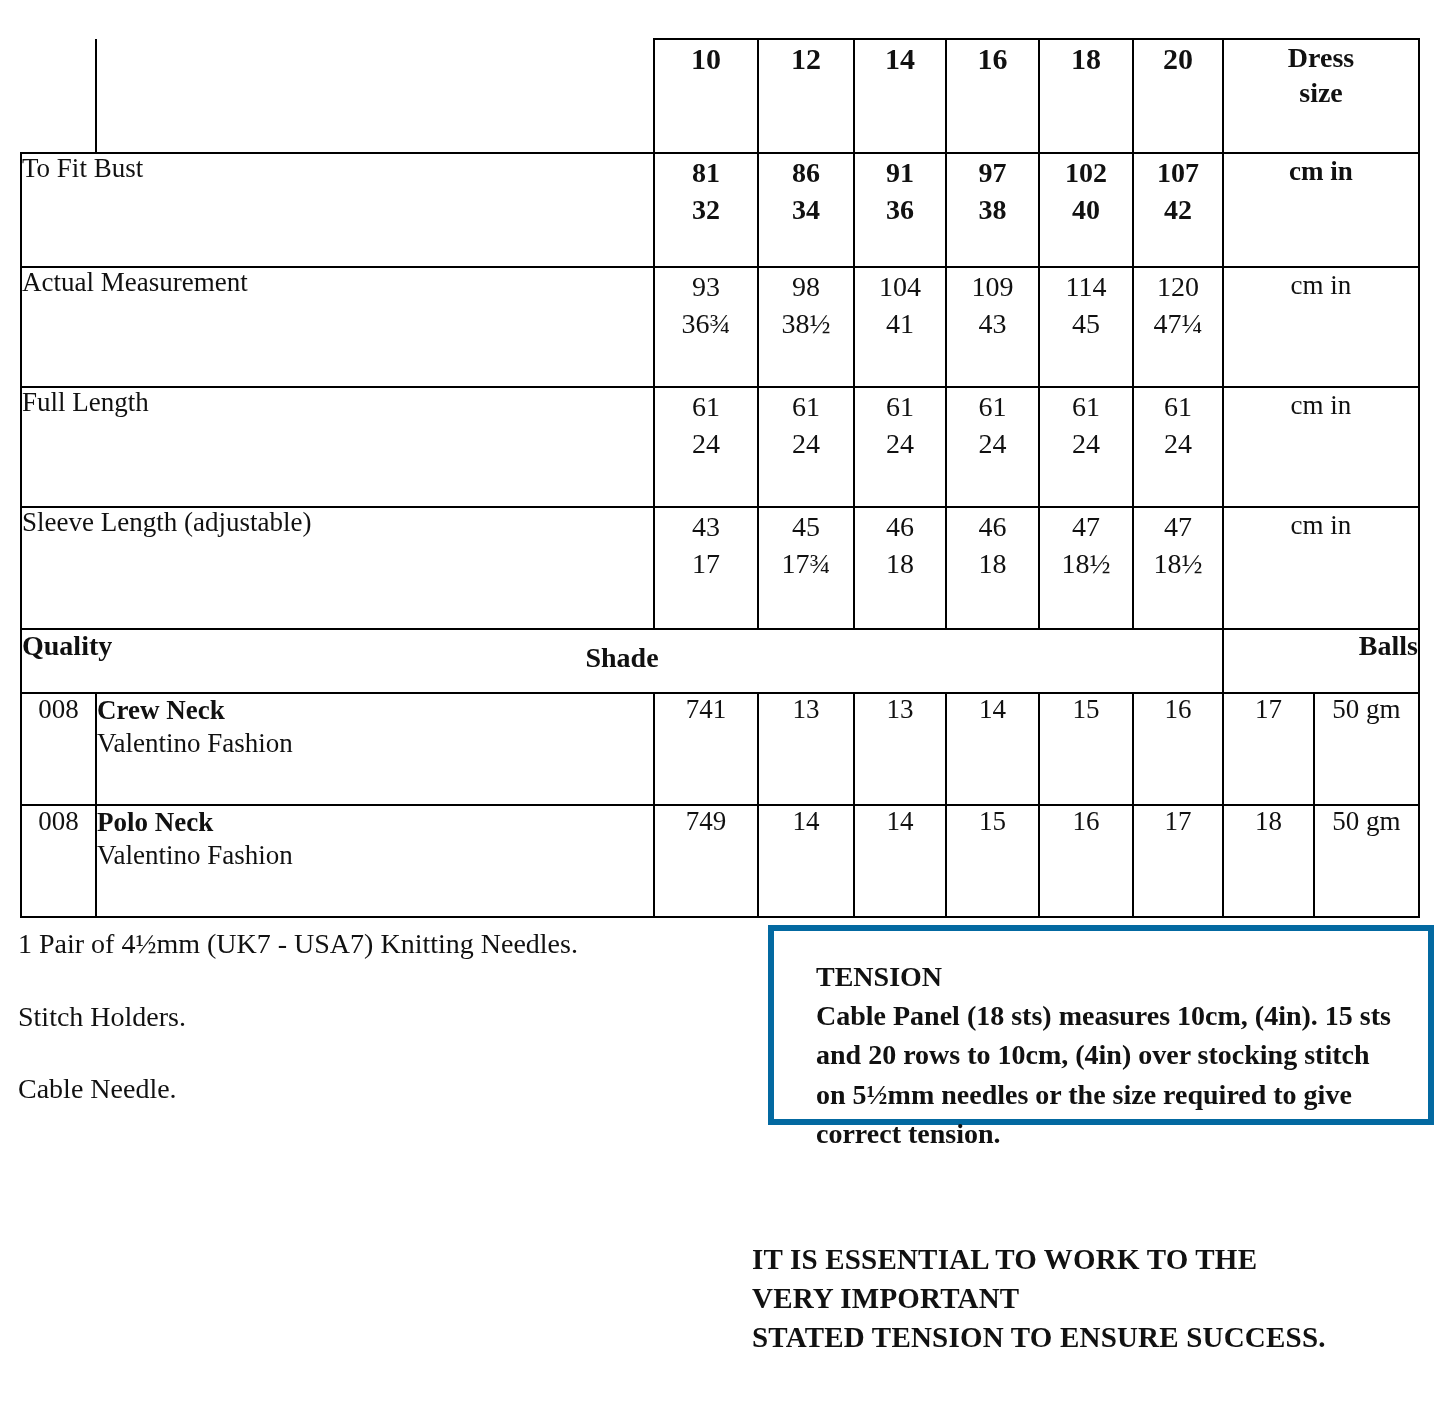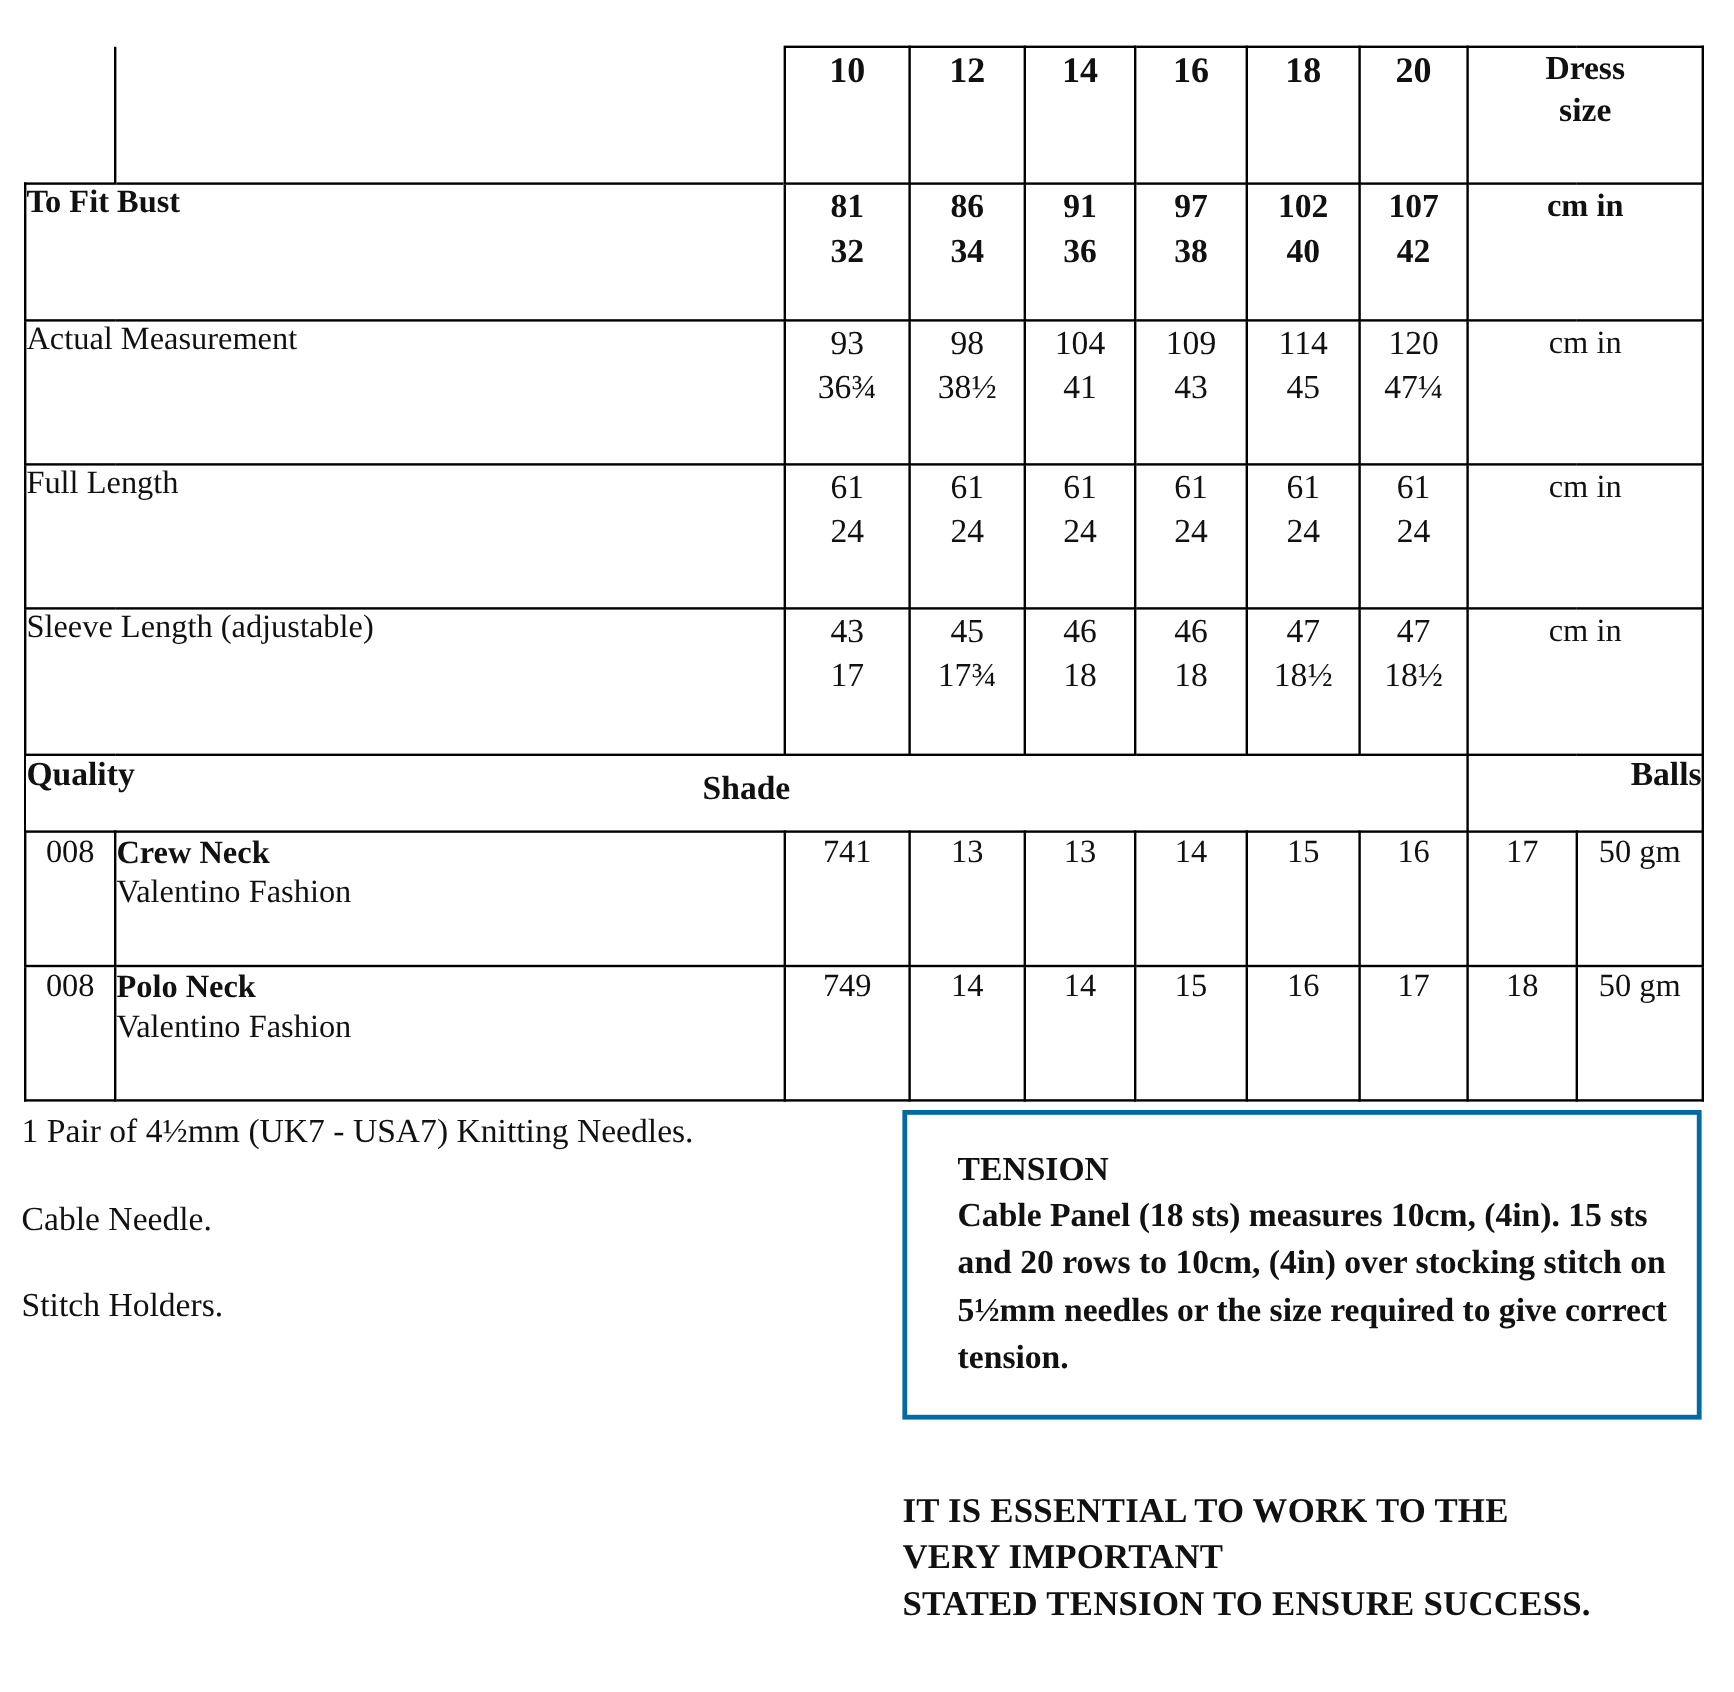--- a/index.html
+++ b/index.html
@@ -37,21 +37,21 @@
     padding-left: 24px;
   }
 
   .label-cell {
     font-size: 27px;
     padding: 14px 0 0 22px;
     text-align: left;
     vertical-align: top;
     line-height: 1.1;
   }
-  .label-cell.bold { font-weight: bold; }
+  .label-cell.bold { font-weight: normal; }
 
   .num-cell {
     text-align: center;
     font-size: 28px;
     line-height: 1.33;
     padding-top: 14px;
     padding-bottom: 8px;
     vertical-align: top;
   }
   .num-cell.bold { font-weight: bold; }
@@ -146,25 +146,25 @@
     line-height: 1.38;
   }
   #notes p {
     margin: 0 0 34px 0;
   }
   #notes p:last-child { margin-bottom: 0; }
 
   
   #tension-box {
     position: absolute;
-    left: 752px;
+    left: 768px;
     top: 925px;
     width: 666px;
-    height: 258px;
-    border: 4px solid #0369a1;
+    height: 200px;
+    border: 6px solid #0369a1;
     box-sizing: border-box;
     background: #fff;
   }
   #tension-inner {
     padding: 26px 22px 0 42px;
     font-size: 28px;
     font-weight: bold;
     line-height: 1.40;
   }
   #tension-title { display: block; }
@@ -381,22 +381,22 @@
     <td class="ball-num-cell">16</td>
     <td class="ball-num-cell">17</td>
     <td class="ball-num-cell">18</td>
     <td class="gm-cell">50 gm</td>
   </tr>
 </tbody>
   </table>
 
 <div id="notes">
   <p>1 Pair of 4½mm (UK7 - USA7) Knitting Needles.</p>
+  <p>Stitch Holders.</p>
   <p>Cable Needle.</p>
-  <p>Stitch Holders.</p>
 </div>
 
 <div id="tension-box">
   <div id="tension-inner">
     <span id="tension-title">TENSION</span>
     <span id="tension-body">Cable Panel (18 sts) measures 10cm, (4in). 15 sts and 20 rows to 10cm, (4in) over stocking stitch on 5½mm needles or the size required to give correct tension.</span>
   </div>
 </div>
 
 <div id="important">

